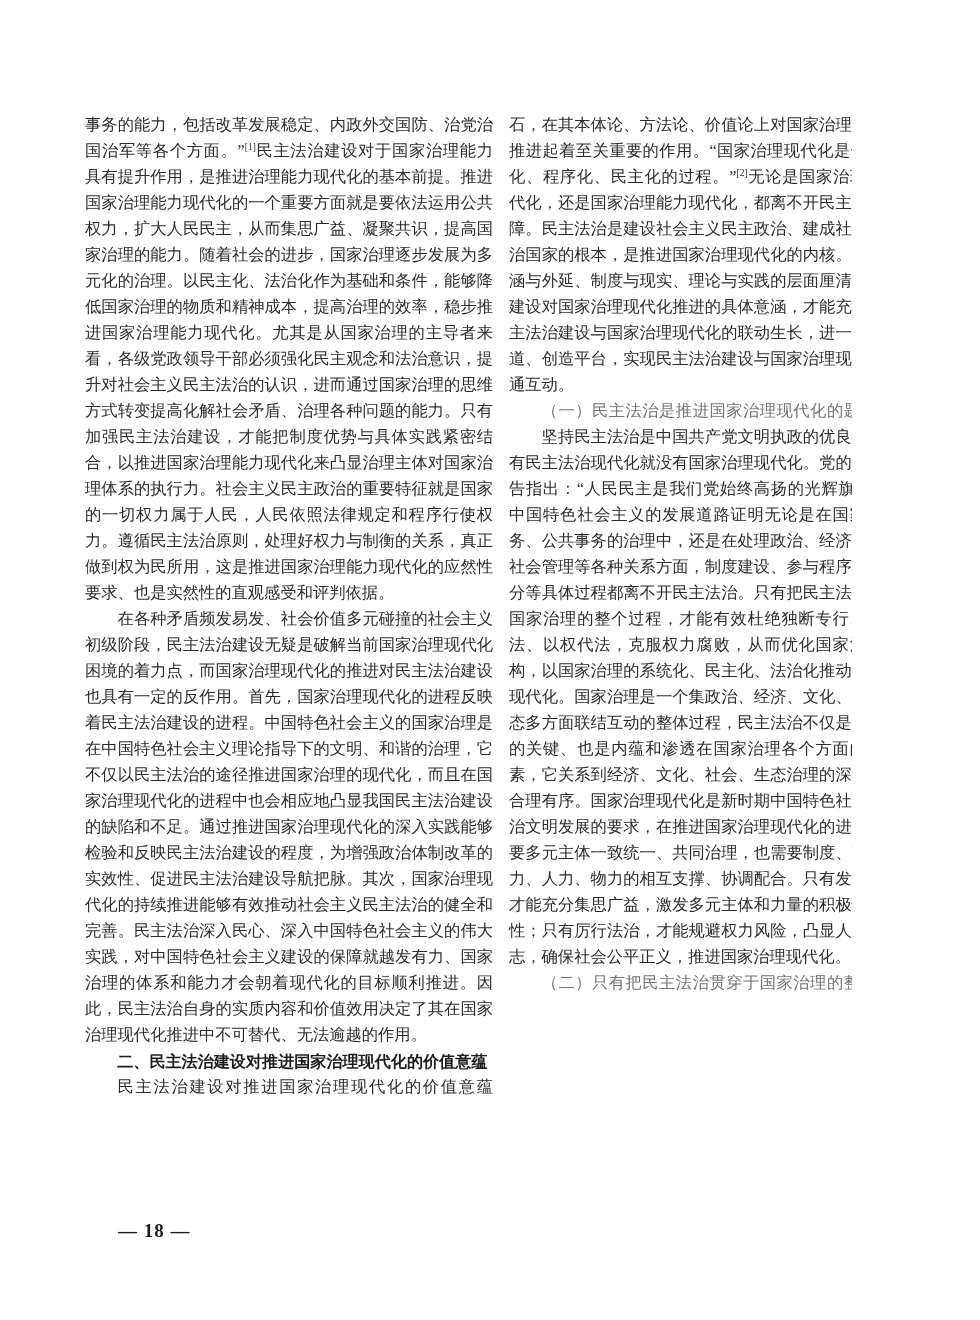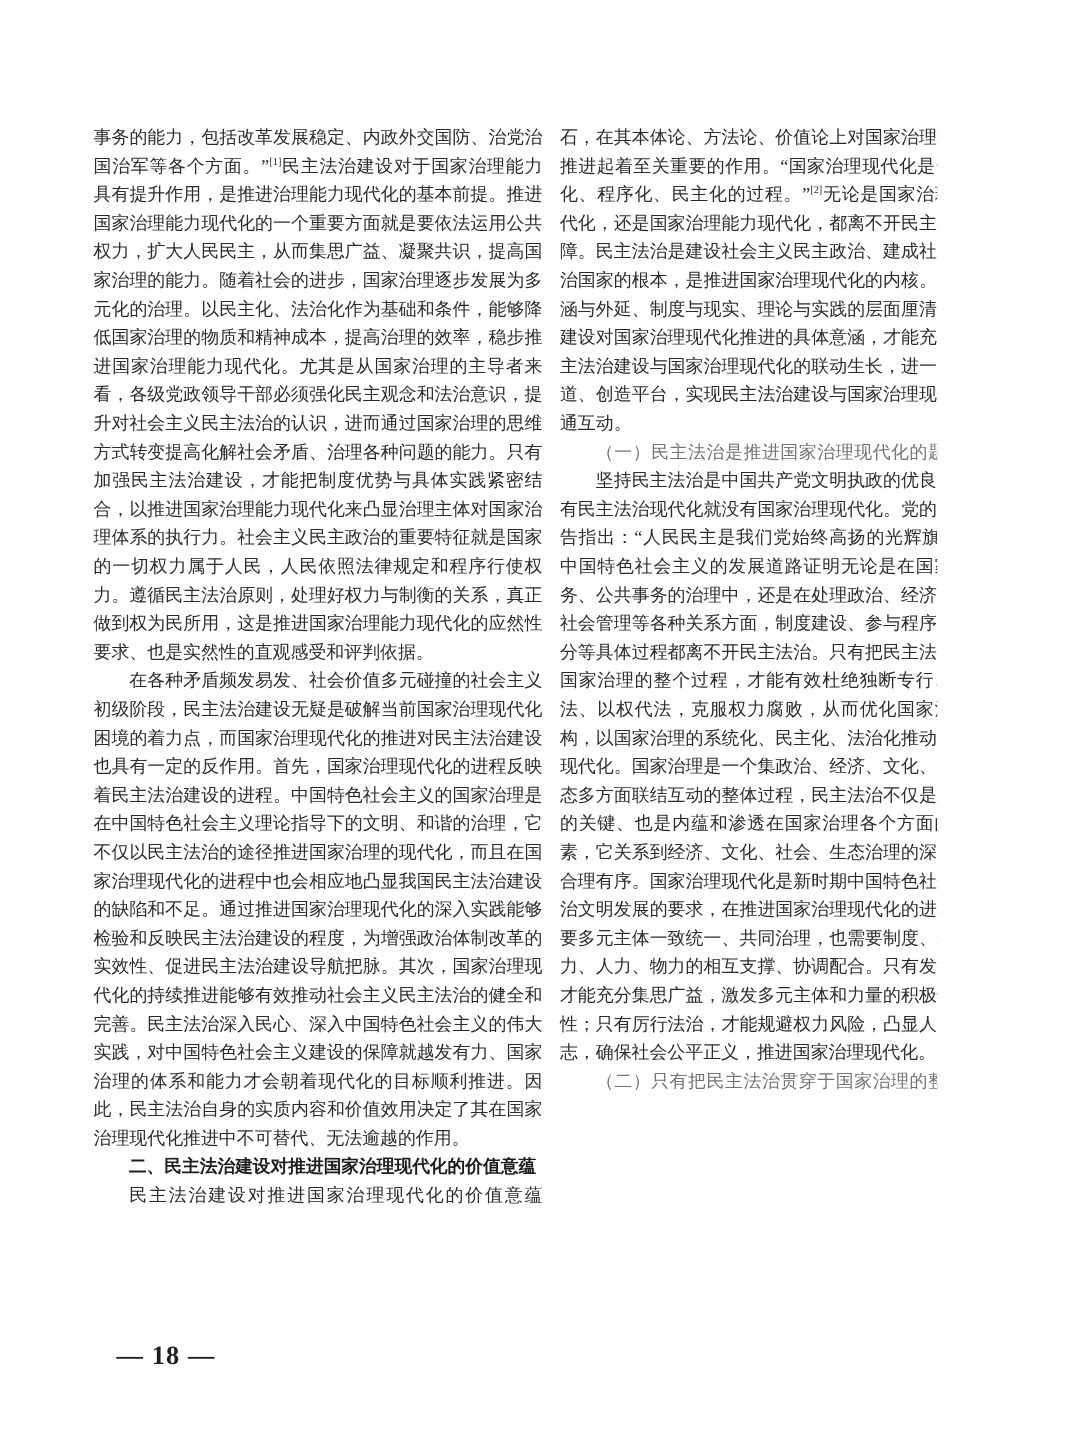--- a/index.html
+++ b/index.html
@@ -40,35 +40,35 @@
   p.continuation-open { text-indent: 0; text-align-last: justify; }
   p.heading-kai {
     text-indent: 2em;
     letter-spacing: 0.5px;
     color: #737373;
   }
   p.heading-bold {
     text-indent: 2em;
     font-weight: 700;
     font-style: normal;
-    font-family: Liberation Mono, monospace;
+    font-family: Liberation Sans, sans-serif;
     font-size: 16.1px;
     color: #1d1d1d;
   }
   .column sup {
     font-size: 9.5px;
     line-height: 0;
     vertical-align: super;
     letter-spacing: 0;
   }
   .page-number {
     position: absolute;
-    left: 106px;
+    left: 118px;
     top: 1220px;
-    font-size: 24px;
+    font-size: 19px;
     font-weight: 700;
     letter-spacing: 1px;
     color: #1d1d1d;
     font-family: "Liberation Serif", serif;
   }
 </style>
 </head>
 <body>
 
 <div class="page">

